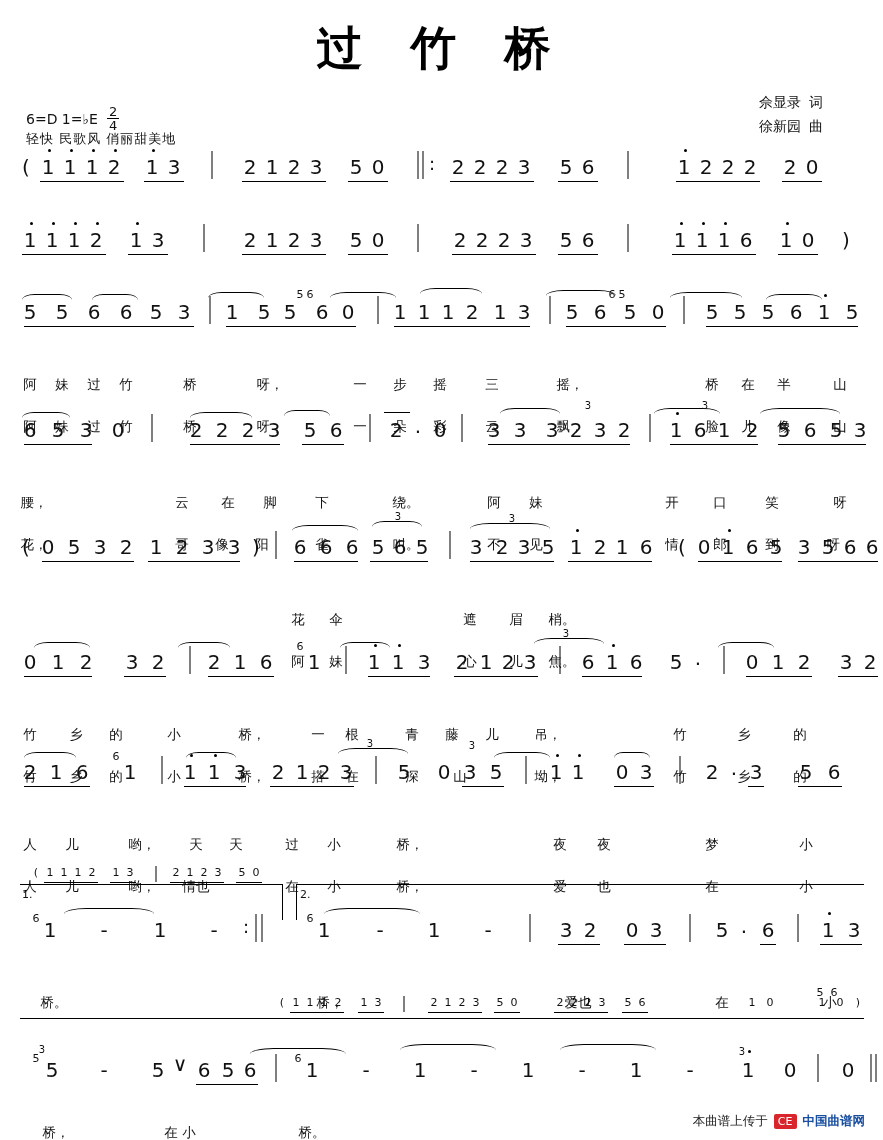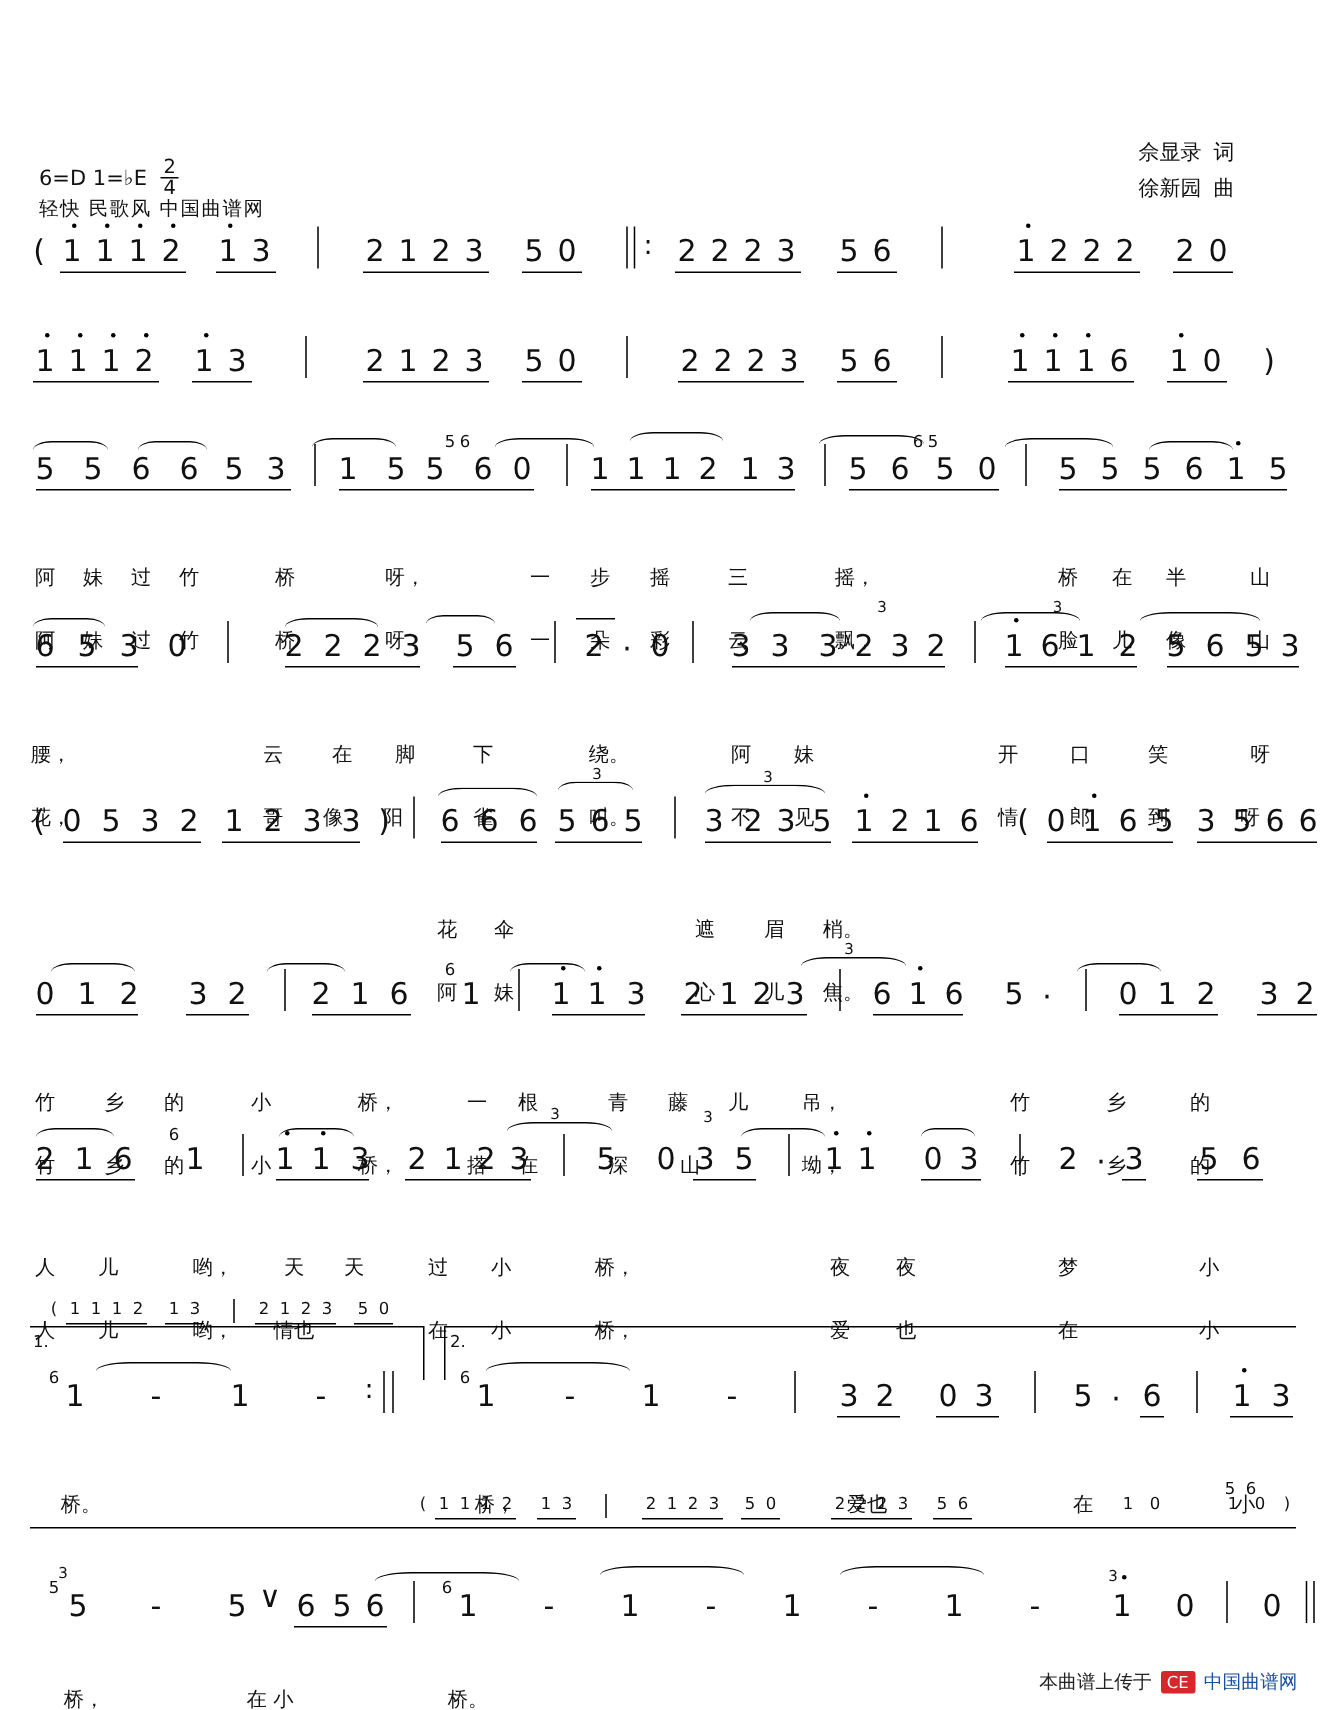--- a/index.html
+++ b/index.html
@@ -82,52 +82,53 @@
   
   .footer{
     position:absolute;right:18px;bottom:10px;
     display:flex;align-items:center;gap:6px;
     font-size:12.5px;font-family:"DejaVu Sans", sans-serif;color:#222;
   }
   .logo{
     display:inline-block;background:#d9262c;color:#fff;font-size:11px;
     padding:1px 4px;border-radius:2px;font-family:"DejaVu Sans", sans-serif;
   }
-  .cn-net{color:#1a4fa0;font-weight:normal;}
+  .cn-net{color:#1a4fa0;font-weight:bold;}
 
   
   .repdots{position:absolute;font-size:18px;transform:translateX(-50%);}
   .endnum{position:absolute;font-size:11px;font-family:"DejaVu Sans",sans-serif;}
   .longline{position:absolute;height:1px;background:#000;}
 </style>
 </head>
 <body>
 
 <div class="sheet">
 
+  <div class="title">过 竹 桥</div>
 
   <div class="credits">
     <div>
       <span>佘显录</span><span class="role">词</span>
     </div>
     <div>
       <span>徐新园</span><span class="role">曲</span>
     </div>
   </div>
 
   <div class="keyblock">
     <div class="keyline">
       <span>6=D  1=♭E</span>
       <span class="frac">
         <span class="num">2</span>
         <span class="den">4</span>
       </span>
     </div>
   </div>
-  <div class="style-line">轻快  民歌风  中国曲谱网</div>
+  <div class="style-line">轻快  民歌风  俏丽甜美地</div>
 
   <div class="row" style="top:155px;">
     <div class="notes">
       <span class="tok" style="left:26px;">(</span>
       <span class="tok" style="left:48px;">1</span>
       <span class="tok" style="left:70px;">1</span>
       <span class="tok" style="left:92px;">1</span>
       <span class="tok" style="left:114px;">2</span>
       <span class="tok" style="left:152px;">1</span>
       <span class="tok" style="left:174px;">3</span>

